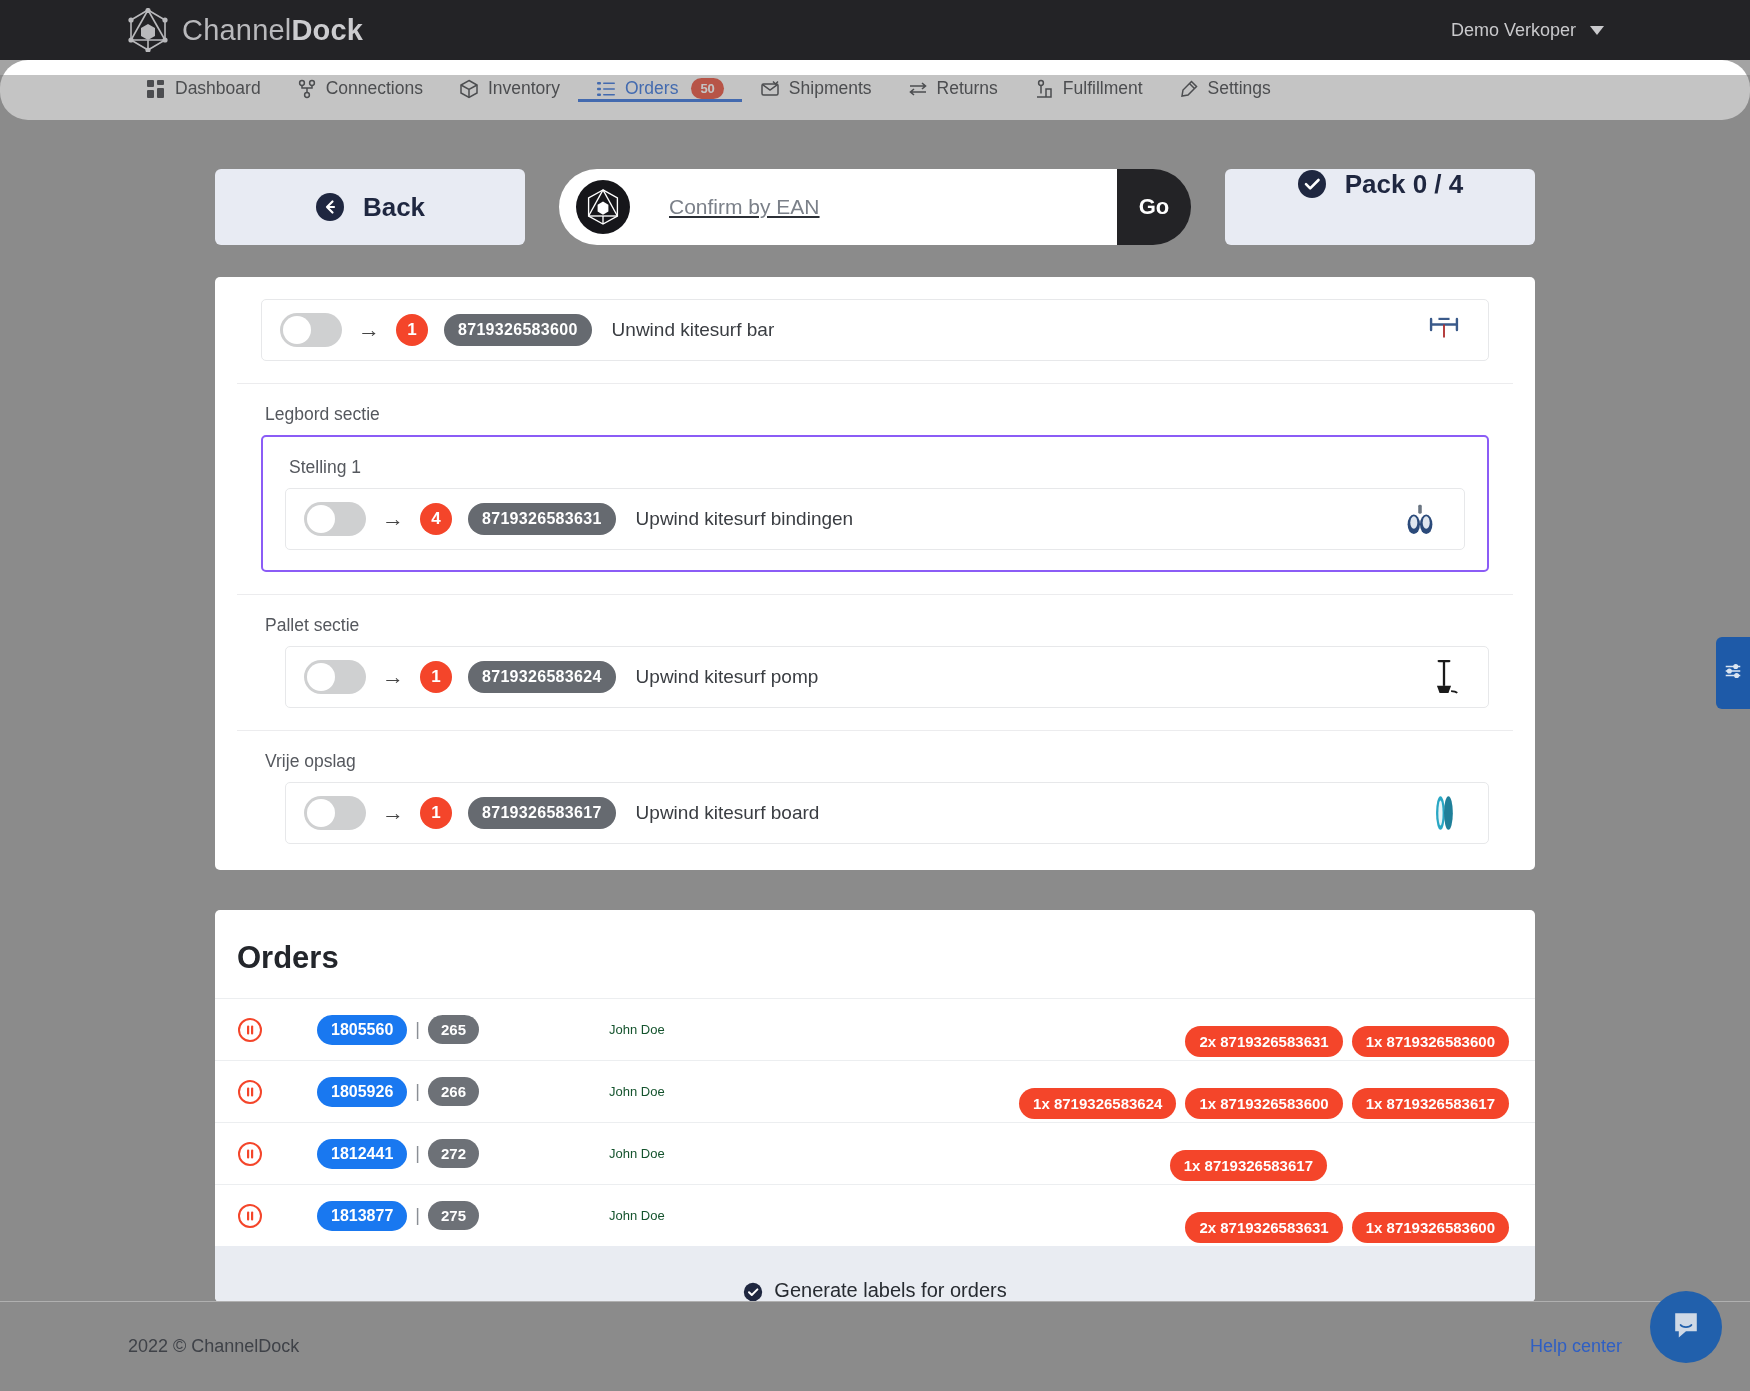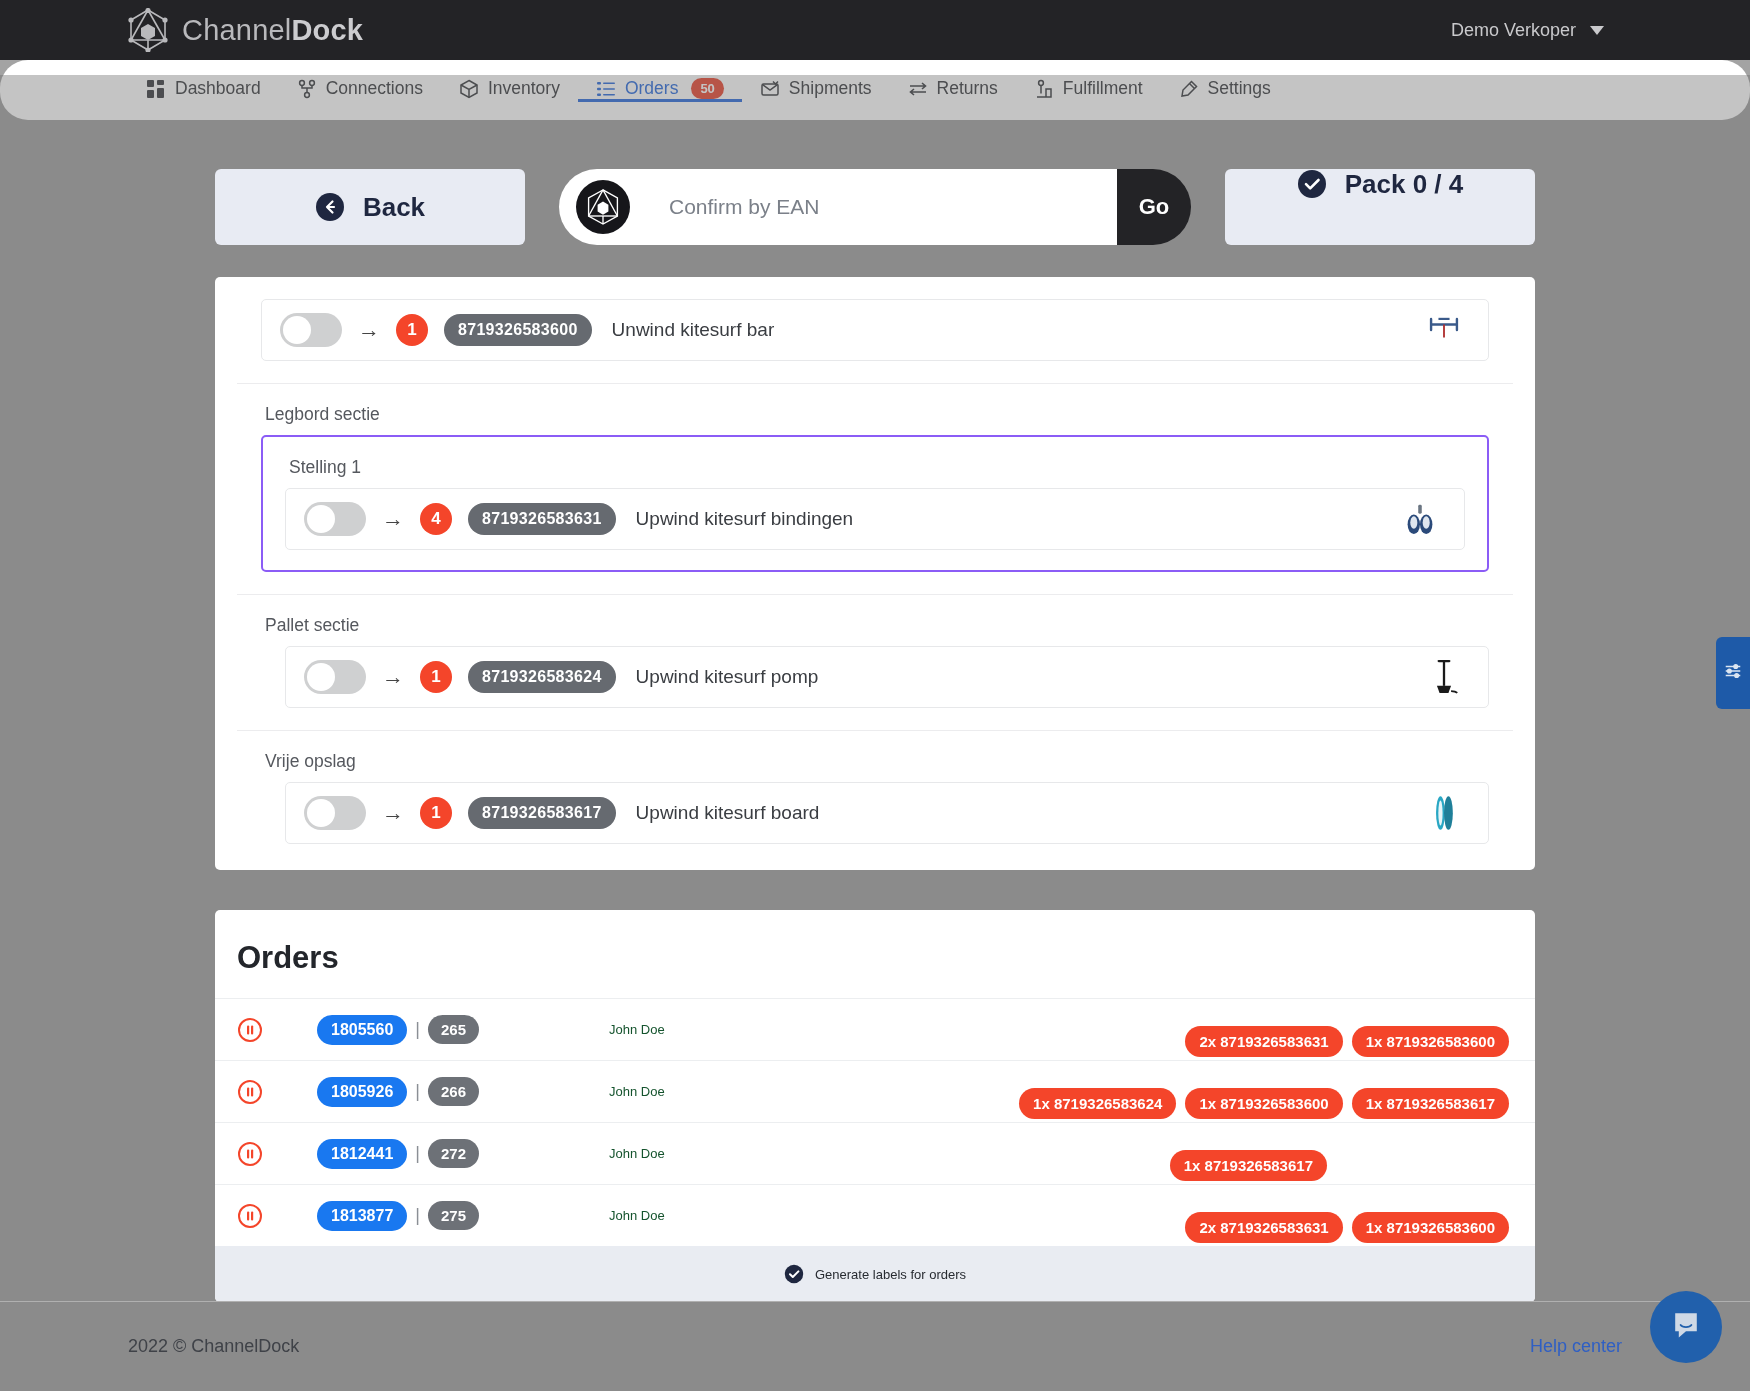--- a/index.html
+++ b/index.html
@@ -76,21 +76,21 @@
     display: flex; align-items: center; justify-content: center;
     flex: 0 0 auto;
   }
   .ean-logo-inner {
     width: 54px; height: 54px; border-radius: 50%;
     background: #16161a; display:flex; align-items:center; justify-content:center;
   }
   .ean-input {
     width: 470px; height: 76px; border: 0; outline: none;
     background: #fff; font-size: 21px; color: #2b2f36;
-    padding: 8px 22px; font-family: "Liberation Sans", sans-serif;
+    padding: 8px 22px; font-family: "Liberation Sans", sans-serif; text-decoration: underline;
   }
   .ean-input::placeholder { color: #7b8089; }
   .ean-go {
     width: 74px; height: 76px; background: #232326; color: #fff;
     border-radius: 0 38px 38px 0;
     display: flex; align-items: center; justify-content: center;
     font-size: 22px; font-weight: 600; cursor: pointer; flex: 0 0 auto;
   }
   .btn-pack {
     width: 320px; height: 76px; background: #e8ebf3; border-radius: 6px;
@@ -154,22 +154,22 @@
     border-radius: 999px; padding: 6px 13px;
   }
   .ord-cust { margin-left: 130px; font-size: 13px; color: #14532d; width: 250px; }
   .ord-tags { margin-left: auto; display: flex; gap: 9px; padding-right: 4px; margin-top: 24px; }
   .tag {
     background: #f4452a; color: #fff; font-size: 15px; font-weight: 600;
     border-radius: 999px; padding: 7px 14px; white-space: nowrap;
   }
   .orders-foot {
     background: #e9ecf2; height: 56px;
-    display: flex; align-items: center; justify-content: center; gap: 11px;
-    font-size: 13px; color: #272b31; cursor: pointer;
+    display: flex; align-items: flex-end; justify-content: center; gap: 11px;
+    font-size: 20px; color: #272b31; cursor: pointer;
   }
 
   
   .footer {
     position: absolute; left: 0; right: 0; bottom: 0; height: 90px;
     border-top: 1px solid #b0b0b0;
     display: flex; align-items: center; padding: 0 128px;
     font-size: 18px; color: #3f4248; z-index: 3;
   }
   .help-link { margin-left: auto; color: #2f5fc4; text-decoration: none; }

